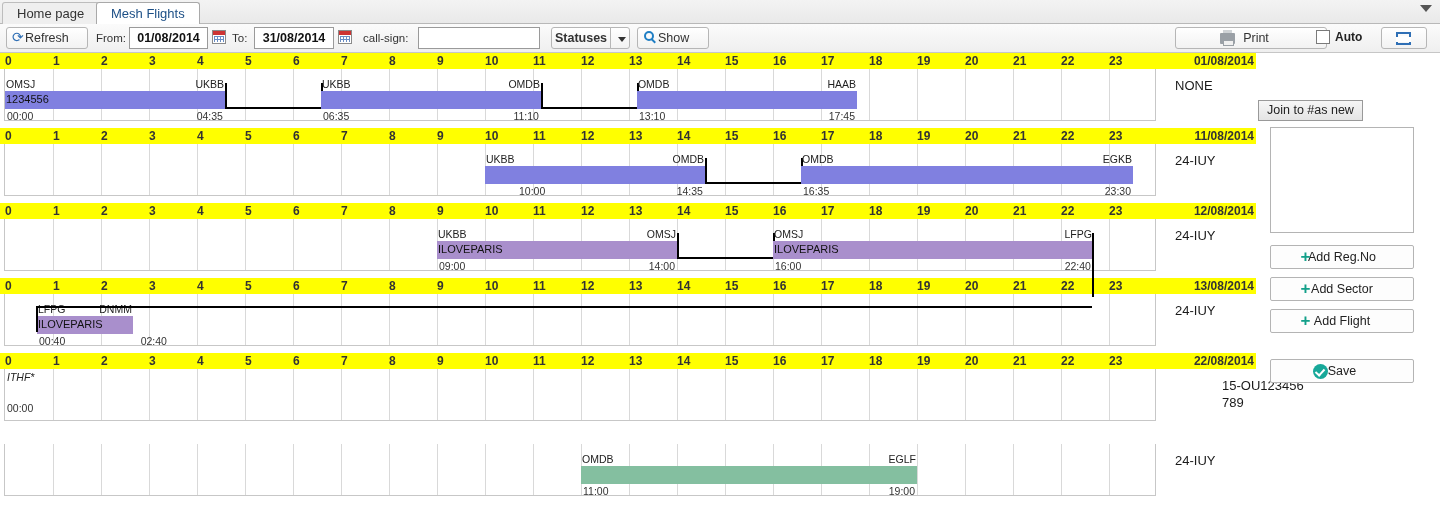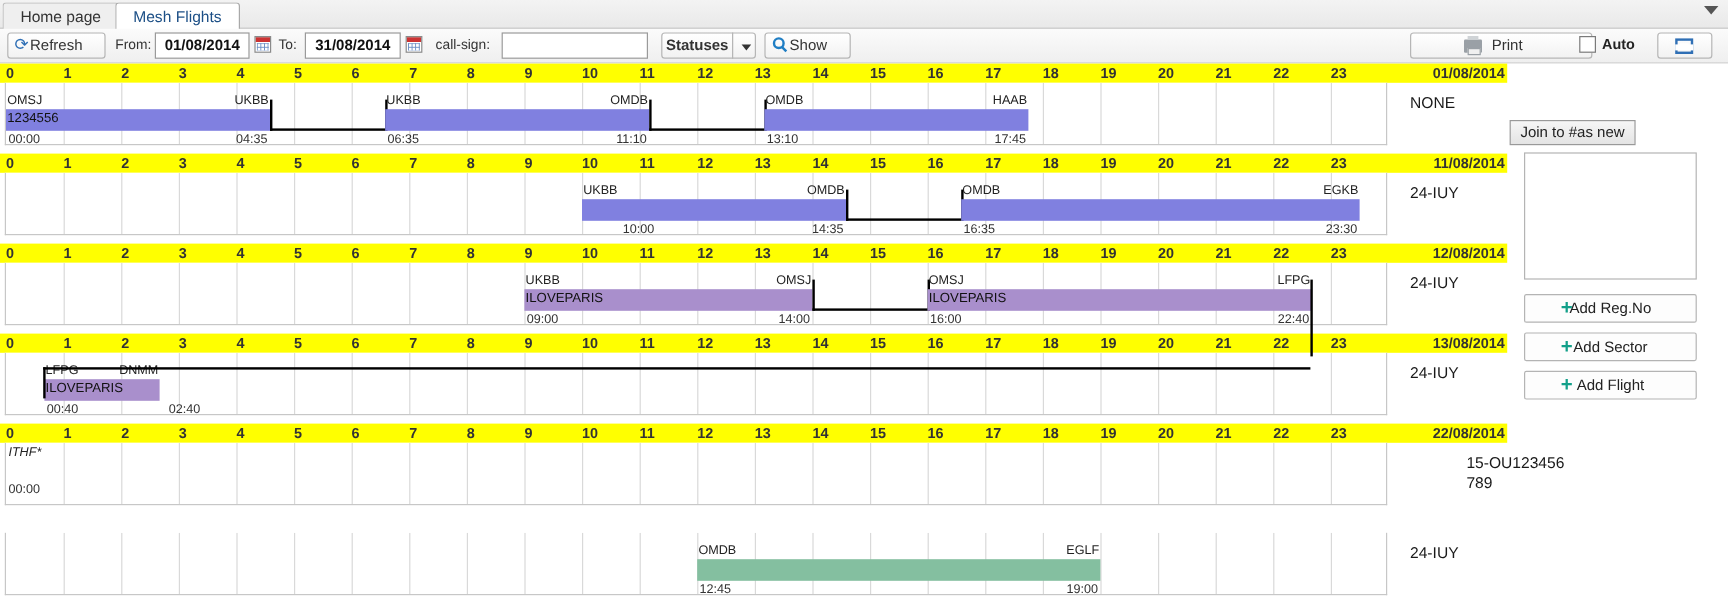--- a/index.html
+++ b/index.html
@@ -667,21 +667,21 @@
         <div class="vgrid" style="left: 864px;"></div>
         <div class="vgrid" style="left: 912px;"></div>
         <div class="vgrid" style="left: 960px;"></div>
         <div class="vgrid" style="left: 1008px;"></div>
         <div class="vgrid" style="left: 1056px;"></div>
         <div class="vgrid" style="left: 1104px;"></div>
         <div class="bar green" style="left: 576px; width: 336px; top: 22px;">
           <span class="bar-code left">OMDB</span>
           <span class="bar-code">EGLF</span>
         </div>
-        <span class="bar-time" style="left: 578px; top: 41px;">12:45</span>
+        <span class="bar-time" style="left: 578px; top: 41px;">11:00</span>
         <span class="bar-time" style="left: 882px; top: 41px; width: 28px; text-align: right;">19:00</span>
       </div>
       <div class="reg-label" style="top: 24px;">24-IUY</div>
     </div>
     <div class="connector" style="left: 1091.97px; top: 180px; width: 2px; height: 64px;"></div>
     <div class="connector" style="left: 35.968px; top: 253px; width: 1056px; height: 2px;"></div>
     <div class="connector" style="left: 35.968px; top: 253px; width: 2px; height: 26px;"></div>
   </div>
 
 <div id="sidebar">
@@ -693,13 +693,17 @@
     <span>Add Reg.No</span>
   </div>
   <div class="side-btn" id="btn-add-sector">
     <span class="plus"></span>
     <span>Add Sector</span>
   </div>
   <div class="side-btn" id="btn-add-flight">
     <span class="plus"></span>
     <span>Add Flight</span>
   </div>
+  <div class="side-btn" id="btn-save">
+    <span class="check-circle"></span>
+    <span>Save</span>
+  </div>
 </div>
 
 </body></html>

